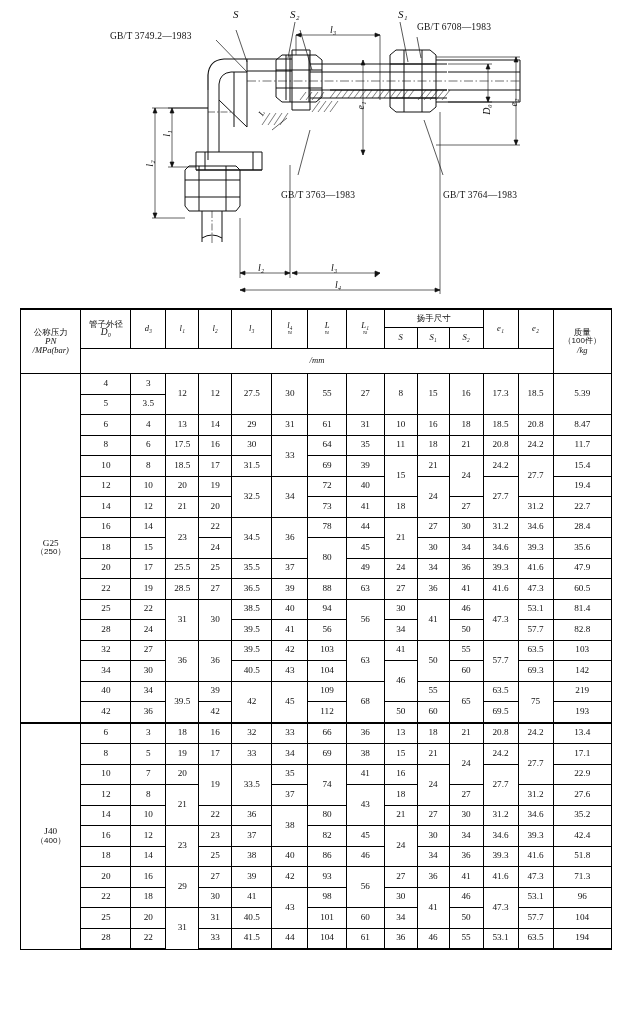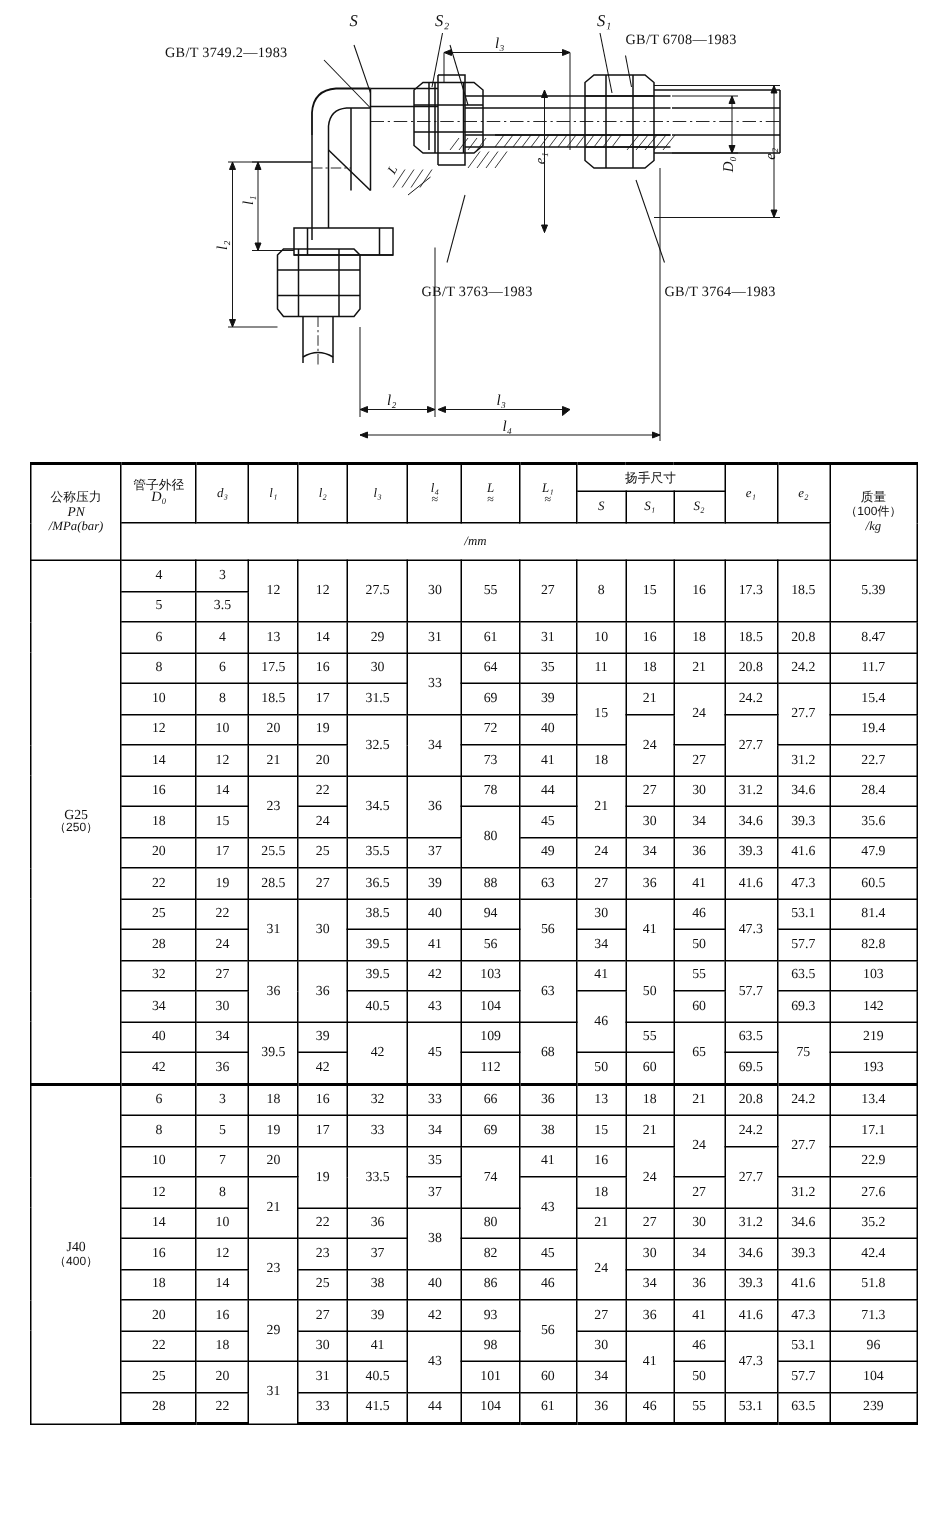--- a/index.html
+++ b/index.html
@@ -651,17 +651,17 @@
           <td rowspan="1" class="botline">33</td>
           <td rowspan="1" class="botline">41.5</td>
           <td rowspan="1" class="botline">44</td>
           <td rowspan="1" class="botline">104</td>
           <td rowspan="1" class="botline">61</td>
           <td rowspan="1" class="botline">36</td>
           <td rowspan="1" class="botline">46</td>
           <td rowspan="1" class="botline">55</td>
           <td rowspan="1" class="botline">53.1</td>
           <td rowspan="1" class="botline">63.5</td>
-          <td rowspan="1" class="botline">239</td>
+          <td rowspan="1" class="botline">194</td>
         </tr>
       </tbody>
   </table>
 </div>
 
 </body></html>

